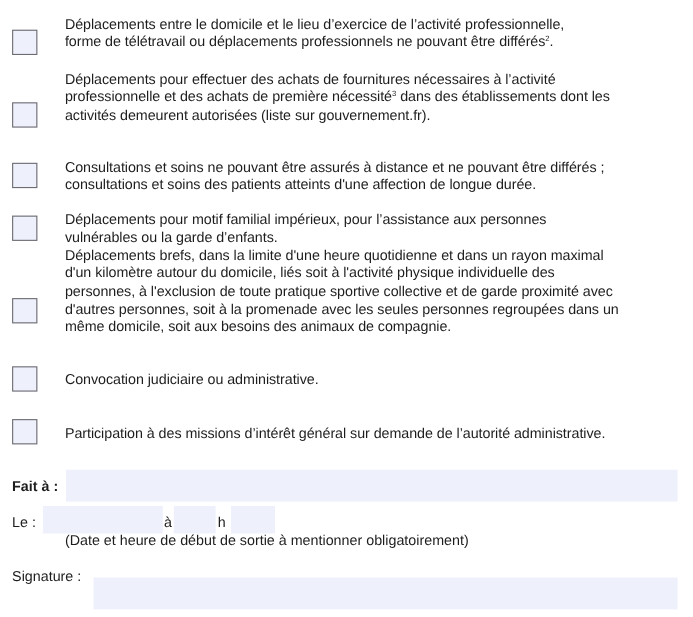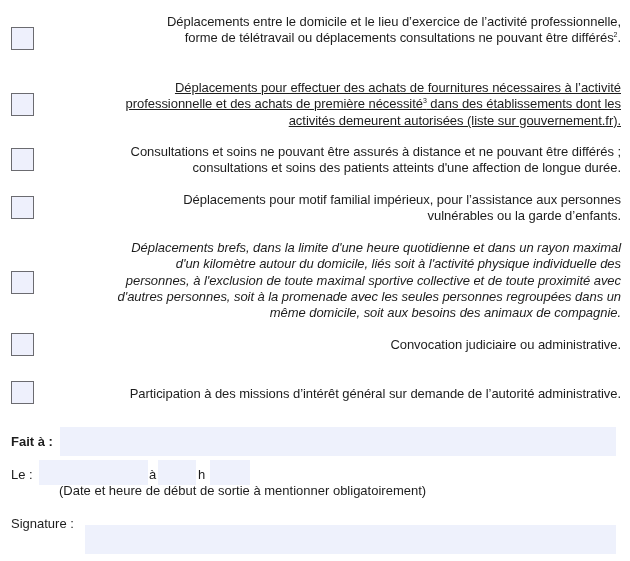--- a/index.html
+++ b/index.html
@@ -27,21 +27,20 @@
       cursor: pointer;
     }
     .reason-text {
       position: absolute;
       left: 59px;
       width: 562px;
       line-height: 16.3px;
       font-size: 13px;
       letter-spacing: -0.05px;
       margin: 0;
-      text-align: right;
     }
     .reason-text sup {
       font-size: 7px;
       vertical-align: 5px;
       line-height: 0;
     }
     .label {
       position: absolute;
       font-size: 13px;
       line-height: 16px;
@@ -57,47 +56,47 @@
       font-size: 13px;
       color: #1d1d1d;
     }
   </style>
 </head>
 <body>
 
 <div class="checkbox" style="top:27px;"></div>
 <div class="reason-text" style="top:14px;">
   <div>Déplacements entre le domicile et le lieu d’exercice de l’activité professionnelle,</div>
-  <div><span>forme de télétravail ou déplacements consultations ne pouvant être différés</span><sup>2</sup><span>.</span></div>
+  <div><span>forme de télétravail ou déplacements professionnels ne pouvant être différés</span><sup>2</sup><span>.</span></div>
 </div>
 
 <div class="checkbox" style="top:93px;"></div>
-<div class="reason-text" style="top:80px;text-decoration:underline;">
+<div class="reason-text" style="top:64px;">
   <div>Déplacements pour effectuer des achats de fournitures nécessaires à l’activité</div>
   <div><span>professionnelle et des achats de première nécessité</span><sup>3</sup><span> dans des établissements dont les</span></div>
   <div>activités demeurent autorisées (liste sur gouvernement.fr).</div>
 </div>
 
 <div class="checkbox" style="top:148px;"></div>
 <div class="reason-text" style="top:144px;">
   <div>Consultations et soins ne pouvant être assurés à distance et ne pouvant être différés ;</div>
   <div>consultations et soins des patients atteints d'une affection de longue durée.</div>
 </div>
 
 <div class="checkbox" style="top:196px;"></div>
 <div class="reason-text" style="top:192px;">
   <div>Déplacements pour motif familial impérieux, pour l’assistance aux personnes</div>
   <div>vulnérables ou la garde d’enfants.</div>
 </div>
 
 <div class="checkbox" style="top:271px;"></div>
-<div class="reason-text" style="top:240px;font-style:italic;">
+<div class="reason-text" style="top:224px;">
   <div>Déplacements brefs, dans la limite d'une heure quotidienne et dans un rayon maximal</div>
   <div>d'un kilomètre autour du domicile, liés soit à l'activité physique individuelle des</div>
-  <div>personnes, à l'exclusion de toute maximal sportive collective et de toute proximité avec</div>
+  <div>personnes, à l'exclusion de toute pratique sportive collective et de garde proximité avec</div>
   <div>d'autres personnes, soit à la promenade avec les seules personnes regroupées dans un</div>
   <div>même domicile, soit aux besoins des animaux de compagnie.</div>
 </div>
 
 <div class="checkbox" style="top:333px;"></div>
 <div class="reason-text" style="top:337px;">
   <div>Convocation judiciaire ou administrative.</div>
 </div>
 
 <div class="checkbox" style="top:381px;"></div>

